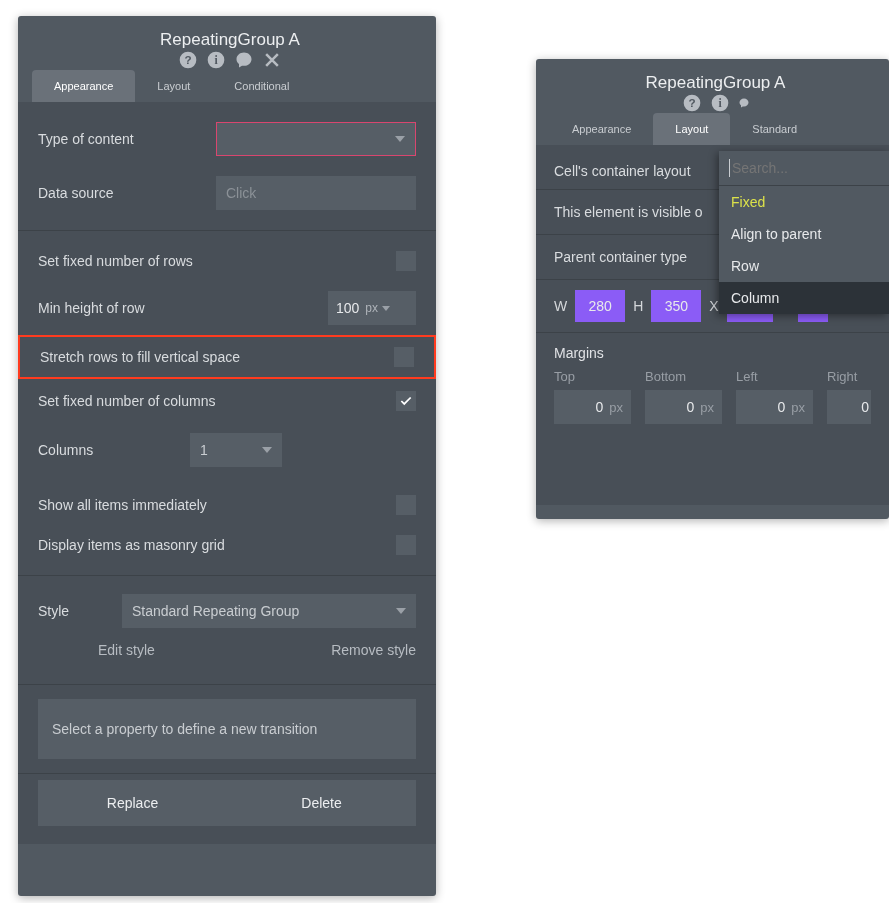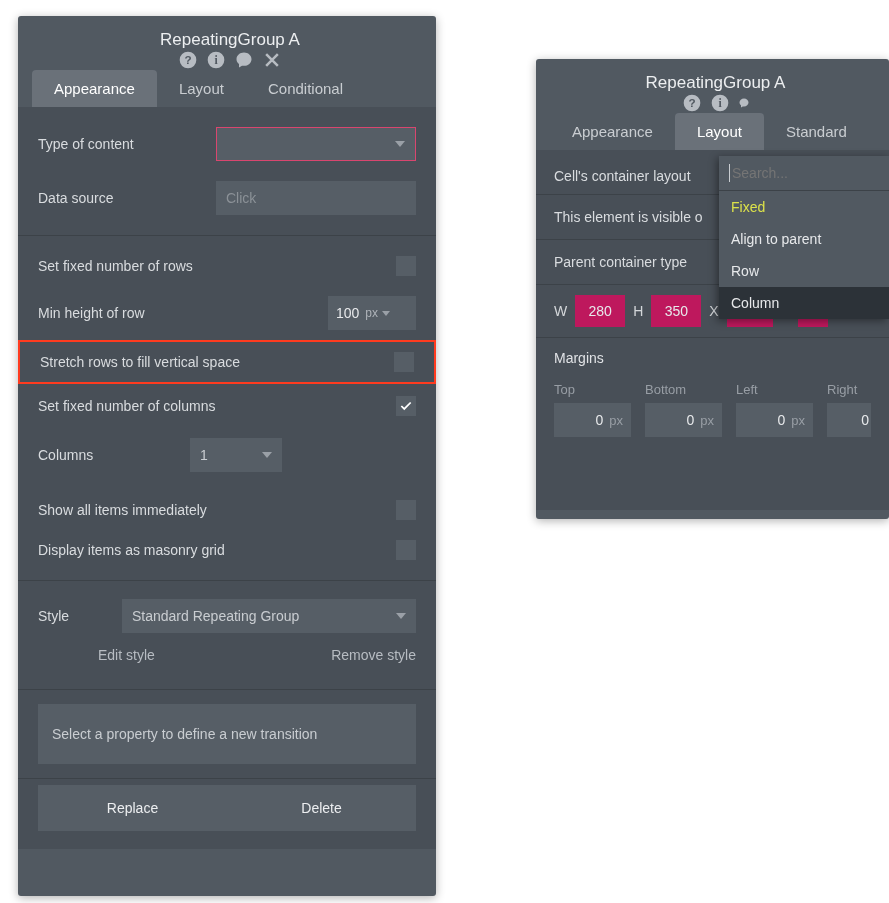--- a/index.html
+++ b/index.html
@@ -31,21 +31,21 @@
   }
   .panel-title { flex: 1; font-size: 17px; font-weight: 400; color:#eceef0; }
   .header-icons { display: flex; gap: 8px; align-items: center; }
   .hicon { width: 20px; height: 20px; fill: #b7bcc2; cursor: pointer; }
 
   .tabs { display: flex; padding: 0 14px; gap:0; align-items: flex-end; }
   .tab {
     padding: 10px 22px;
     color: #c9cdd1;
     cursor: pointer;
-    font-size: 15px;
+    font-size: 11px;
     border-radius: 4px 4px 0 0;
   }
   .tab.active { background: #6a7179; color: #fff; }
 
   .body { background: #484f57; padding: 0; }
   .row {
     display: flex;
     align-items: center;
     padding: 10px 20px;
     min-height: 44px;
@@ -136,24 +136,24 @@
   }
   .pop-search .cursor { width:1px; height:18px; background:#c9cdd1; margin-right:2px; }
   .pop-item {
     padding:8px 12px; color:#e7e9eb; cursor:pointer;
   }
   .pop-item.sel { color:#dce24a; }
   .pop-item.hover { background:#2c3238; }
 
   .wh-row { display:flex; align-items:center; gap:8px; padding:10px 18px; }
   .wh-lbl { color:#d4d7da; }
-  .wh-box { background:#be185d; width:50px; height:32px; display:flex; align-items:center; justify-content:center; color:#e7e9eb; }
+  .wh-box { background:#8b5cf6; width:50px; height:32px; display:flex; align-items:center; justify-content:center; color:#e7e9eb; }
 
   .margins { padding:12px 18px 4px 18px; }
-  .margins-title { color:#e0e2e5; margin-bottom:16px; }
+  .margins-title { color:#e0e2e5; margin-bottom:8px; }
   .margins-grid { display:flex; gap:14px; }
   .m-col { flex:1; }
   .m-lbl { color:#989ea5; font-size:13px; }
   .m-box {
     background:#565e66; height:34px; margin-top:6px; display:flex; align-items:center; justify-content:flex-end;
     padding:0 8px; color:#e7e9eb;
   }
   .m-box .unit { color:#989ea5; margin-left:6px; font-size:13px; }
 
   svg.check { width:14px; height:14px; }

